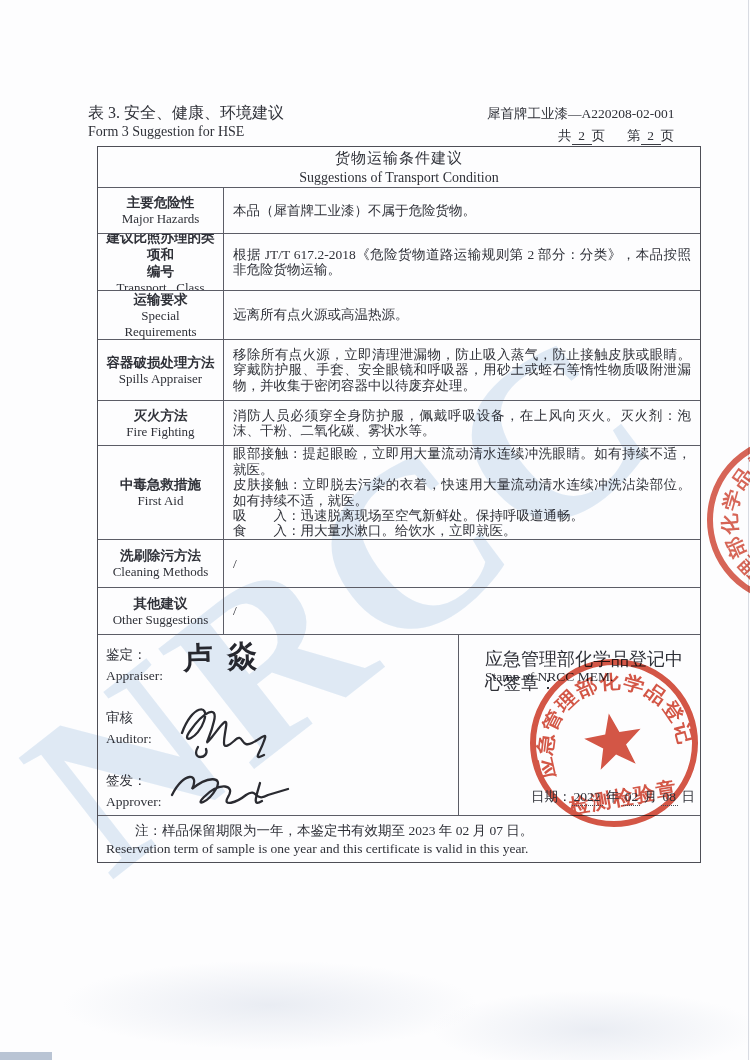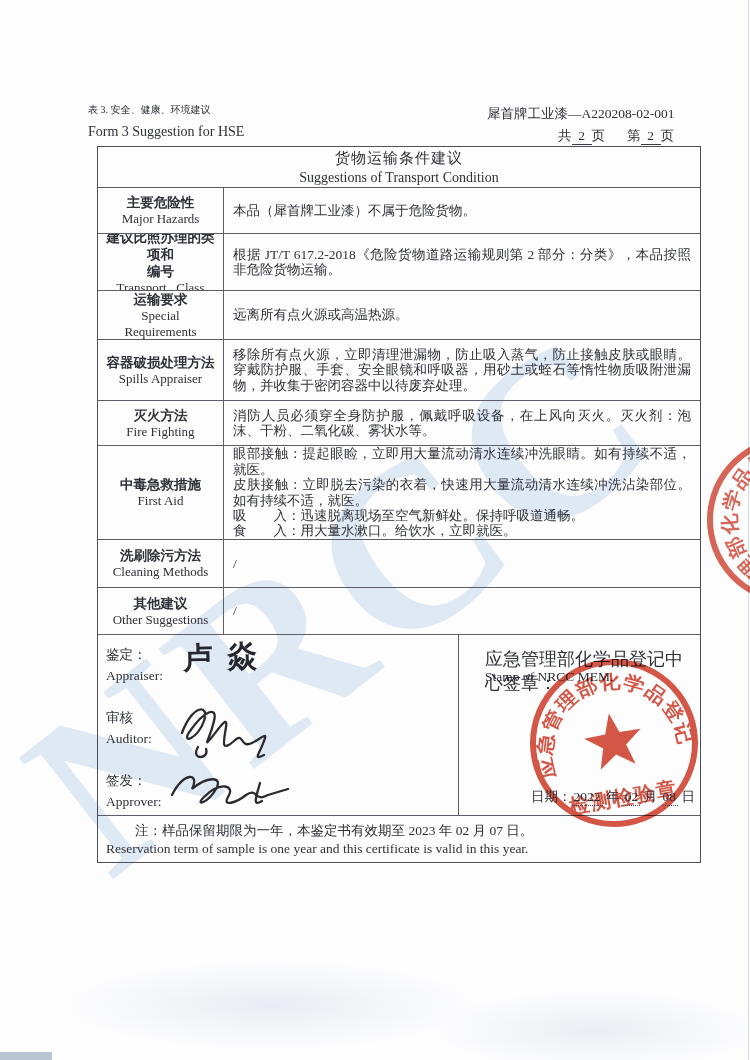--- a/index.html
+++ b/index.html
@@ -18,21 +18,21 @@
     transform:rotate(-38deg); transform-origin:center;
     pointer-events:none; user-select:none;
   }
   .scan-blob { position:absolute; border-radius:50%; pointer-events:none; }
   .blob1 { left:60px; top:960px; width:420px; height:90px; background:radial-gradient(ellipse at center, rgba(196,205,222,.35), rgba(196,205,222,0) 70%); }
   .blob2 { left:430px; top:990px; width:330px; height:80px; background:radial-gradient(ellipse at center, rgba(190,200,218,.30), rgba(190,200,218,0) 70%); }
   .corner-strip { position:absolute; left:0; bottom:0; width:52px; height:8px; background:#b9c4d4; }
   .edge-line { position:absolute; right:1px; top:0; width:1px; height:100%; background:#d8dbe2; }
 
   
-  .hdr-title-zh { position:absolute; left:88px; top:103px; font-size:10px; }
+  .hdr-title-zh { position:absolute; left:88px; top:103px; font-size:16px; }
   .hdr-title-en { position:absolute; left:88px; top:124px; font-size:14px; }
   .hdr-code     { position:absolute; left:487px; top:105px; font-size:13.5px; }
   .hdr-pages    { position:absolute; left:558px; top:127px; font-size:13.5px; }
   .hdr-pages .num { display:inline-block; min-width:20px; text-align:center; border-bottom:1px solid #3a3b42; }
   .hdr-pages .gap { display:inline-block; width:22px; }
 
   
   .doc-table {
     position:absolute; left:97px; top:146px; width:604px;
     border:1.5px solid #4d4e56;

